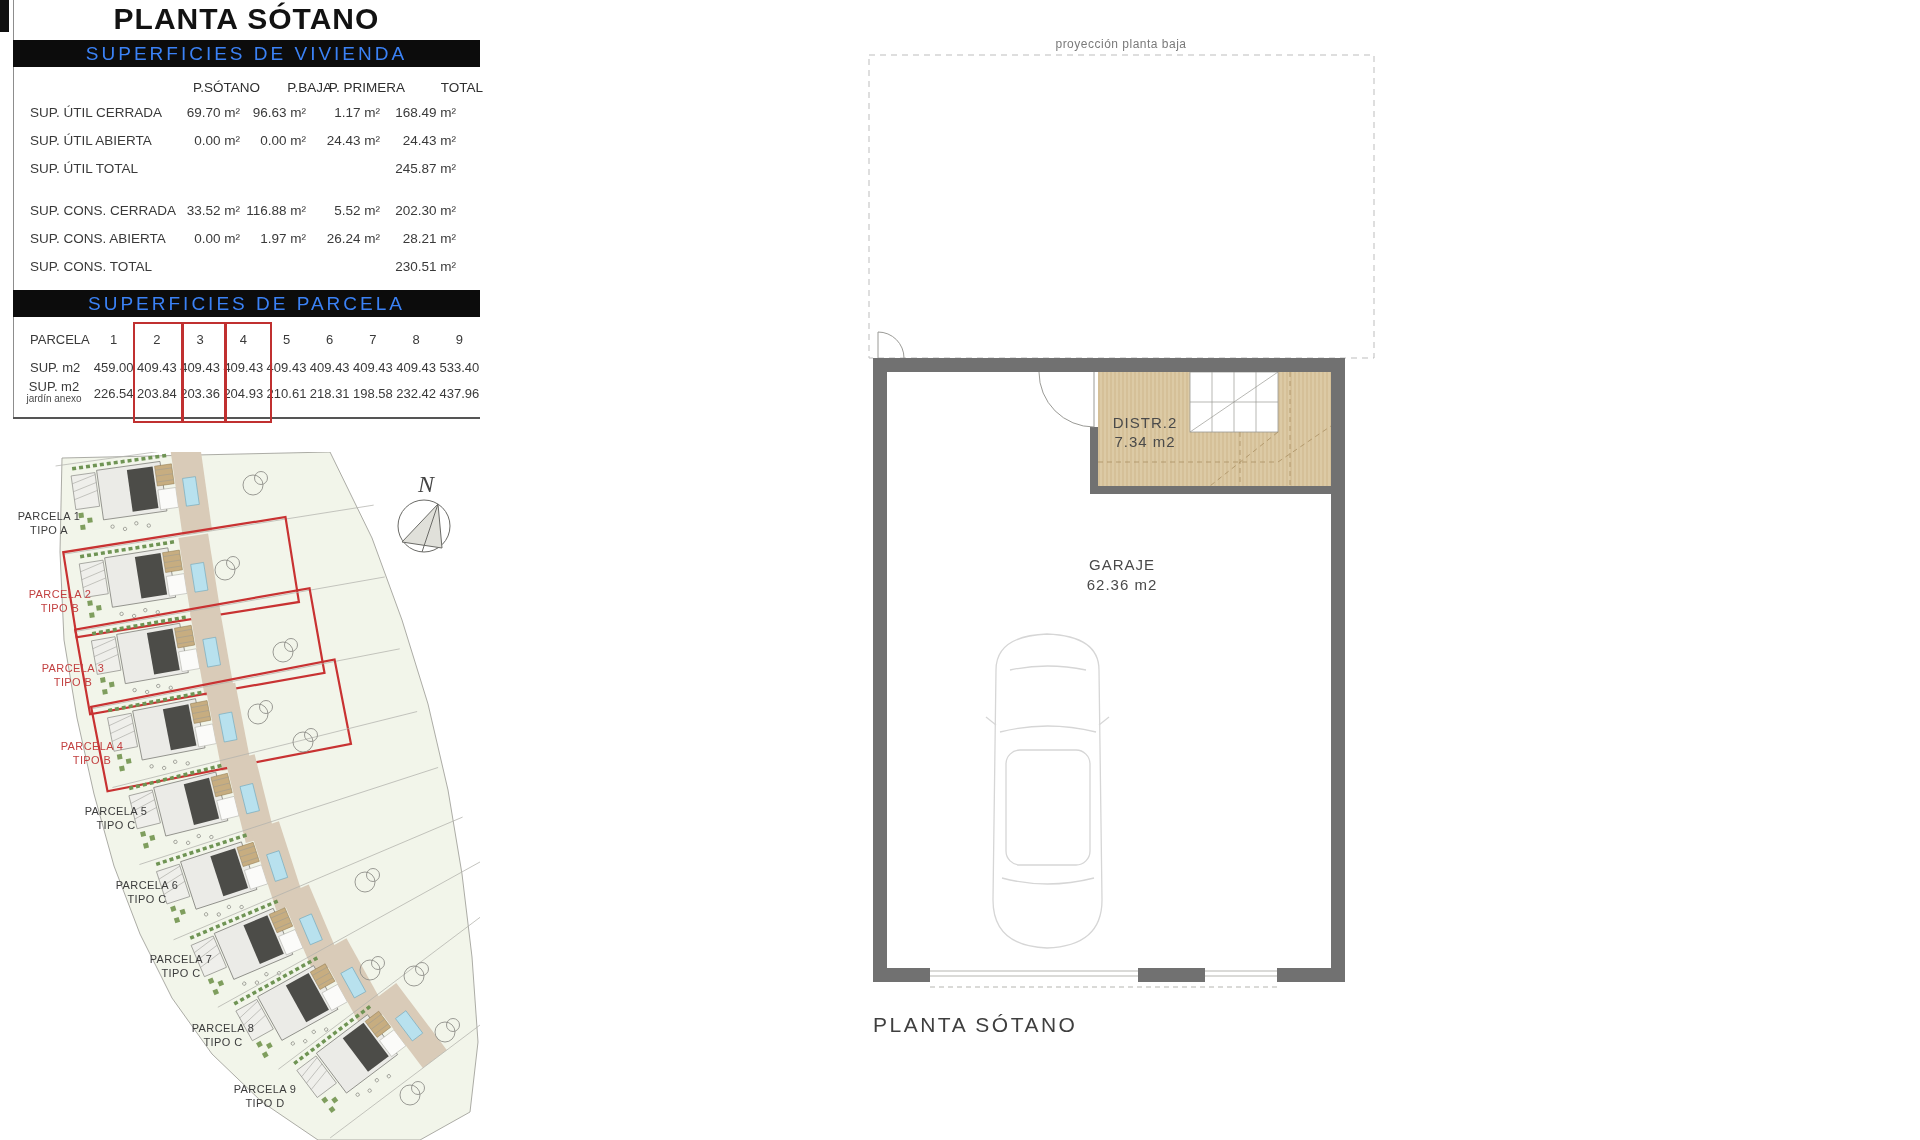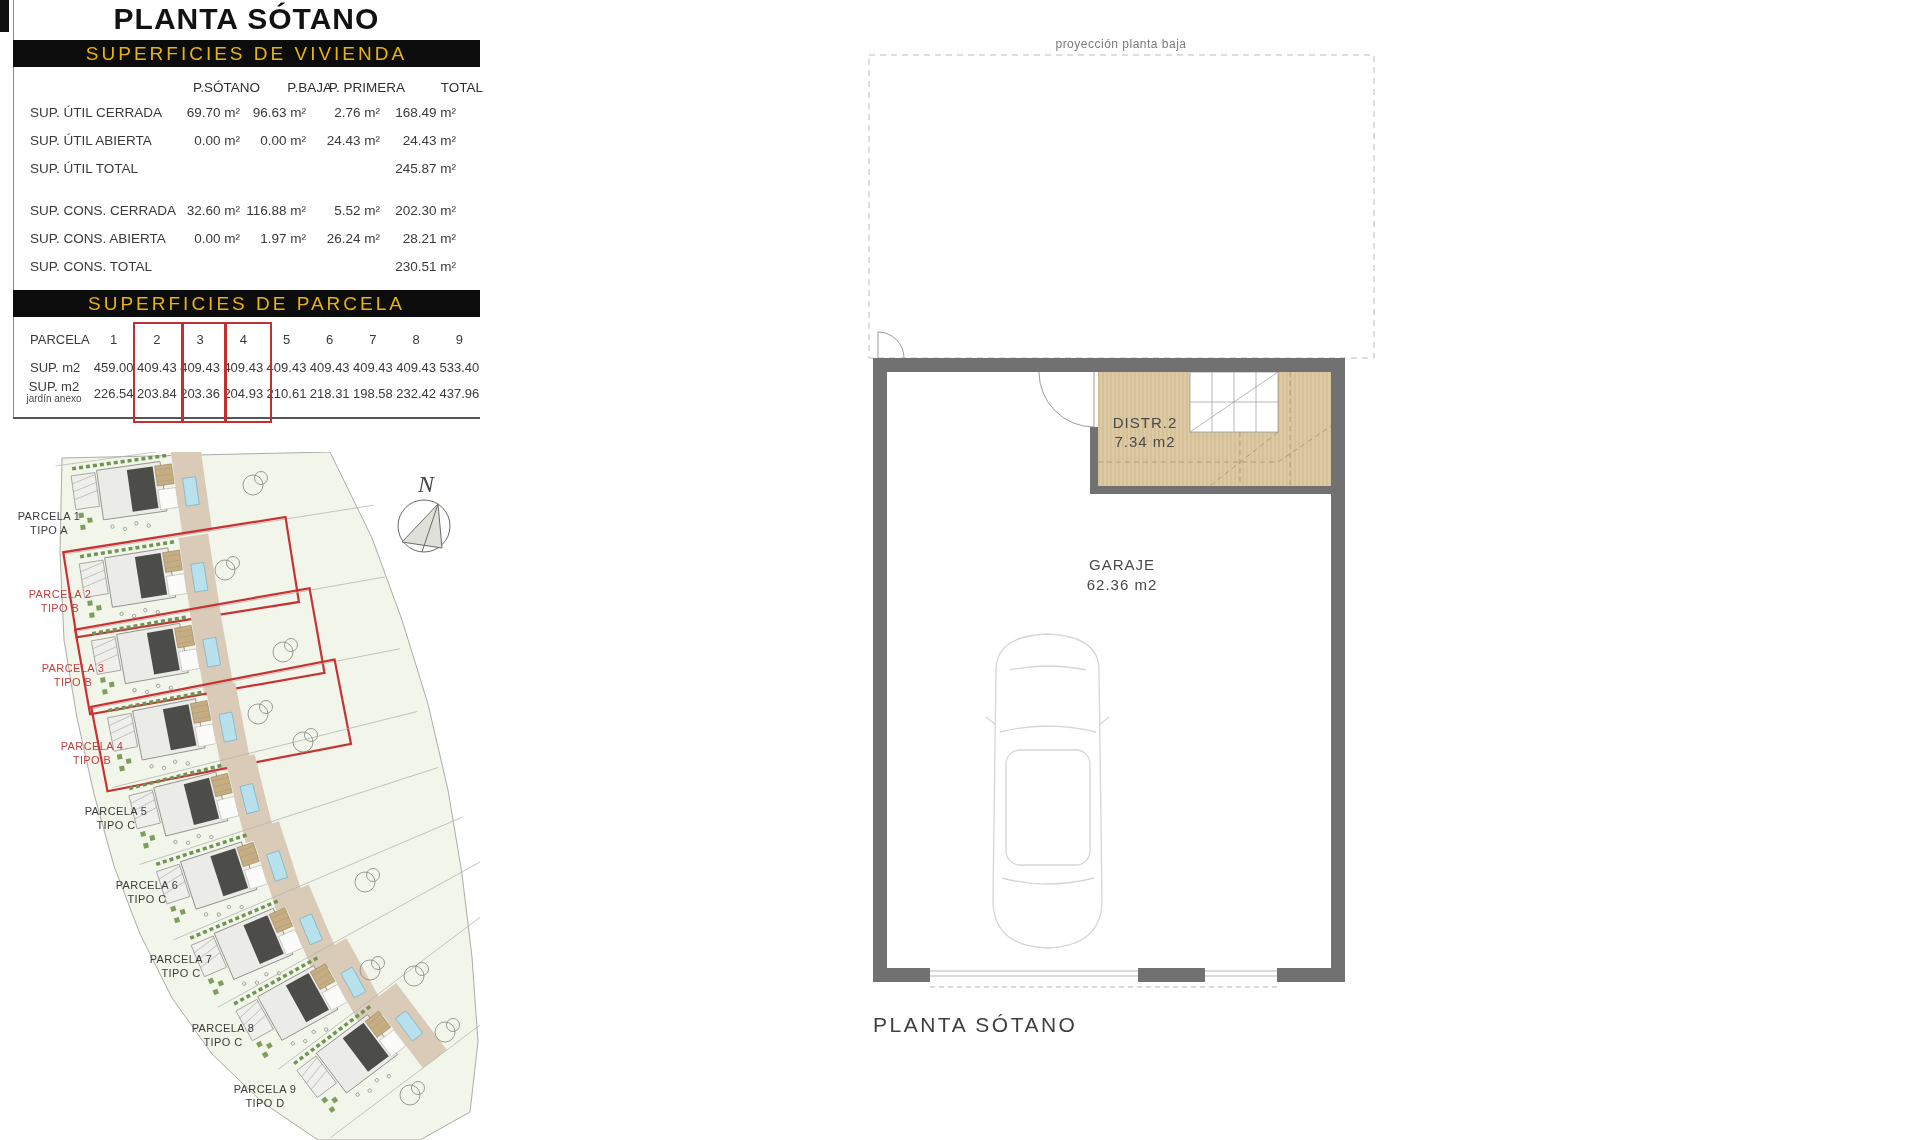--- a/index.html
+++ b/index.html
@@ -3,21 +3,21 @@
 <meta charset="utf-8">
 <style>
   html,body{margin:0;padding:0;background:#fff;}
   .page{position:relative;width:1848px;height:1140px;background:#ffffff;overflow:hidden;
         font-family:"Liberation Sans",sans-serif;color:#2e2e2e;}
   .corner-mark{position:absolute;left:0;top:0;width:9px;height:32px;background:#101010;}
   .vline{position:absolute;left:13px;top:0;width:1px;height:419px;background:#8d8d8d;}
   .hline{position:absolute;left:13px;top:417px;width:467px;height:2px;background:#555;}
   .sheet-title{position:absolute;left:13px;top:2px;width:467px;text-align:center;
     font-size:30px;font-weight:700;letter-spacing:1px;color:#121212;}
-  .bar{position:absolute;left:13px;width:467px;height:27px;background:#0c0c0c;color:#eab308;
+  .bar{position:absolute;left:13px;width:467px;height:27px;background:#0c0c0c;color:#3b82f6;
     display:flex;align-items:center;justify-content:center;font-size:19px;letter-spacing:3px;font-weight:400;}
   .bar1{top:40px;} .bar2{top:290px;} .bar3{top:424px;height:29px;}
   .vhead{position:absolute;top:80px;left:0;width:480px;height:16px;font-size:13.5px;color:#2f2f2f;}
   .vrow{position:absolute;left:0;width:480px;height:16px;font-size:13.5px;color:#3a3a3a;}
   .vlabel{position:absolute;left:30px;white-space:nowrap;}
   .vv{position:absolute;text-align:right;}
   .vc1{left:152px;width:88px;} .vc2{left:228px;width:78px;} .vc3{left:298px;width:82px;} .vc4{left:372px;width:84px;}
   .vh{position:absolute;text-align:right;}
   .vh1{left:160px;width:100px;} .vh2{left:232px;width:100px;} .vh3{left:305px;width:100px;} .vh4{left:383px;width:100px;}
   .prow{position:absolute;left:0;width:480px;font-size:13px;color:#3a3a3a;}
@@ -79,40 +79,40 @@
     <span class="vh vh1">P.SÓTANO</span>
     <span class="vh vh2">P.BAJA</span>
     <span class="vh vh3">P. PRIMERA</span>
     <span class="vh vh4">TOTAL</span>
   </div>
 
   <div class="vrow" style="top:105px">
     <span class="vlabel">SUP. ÚTIL CERRADA</span>
     <span class="vv vc1">69.70 m²</span>
     <span class="vv vc2">96.63 m²</span>
-    <span class="vv vc3">2.76 m²</span>
+    <span class="vv vc3">1.17 m²</span>
     <span class="vv vc4">168.49 m²</span>
   </div>
   <div class="vrow" style="top:133px">
     <span class="vlabel">SUP. ÚTIL ABIERTA</span>
     <span class="vv vc1">0.00 m²</span>
     <span class="vv vc2">0.00 m²</span>
     <span class="vv vc3">24.43 m²</span>
     <span class="vv vc4">24.43 m²</span>
   </div>
   <div class="vrow" style="top:161px">
     <span class="vlabel">SUP. ÚTIL TOTAL</span>
     <span class="vv vc1"></span>
     <span class="vv vc2"></span>
     <span class="vv vc3"></span>
     <span class="vv vc4">245.87 m²</span>
   </div>
   <div class="vrow" style="top:203px">
     <span class="vlabel">SUP. CONS.  CERRADA</span>
-    <span class="vv vc1">32.60 m²</span>
+    <span class="vv vc1">33.52 m²</span>
     <span class="vv vc2">116.88 m²</span>
     <span class="vv vc3">5.52 m²</span>
     <span class="vv vc4">202.30 m²</span>
   </div>
   <div class="vrow" style="top:231px">
     <span class="vlabel">SUP. CONS.  ABIERTA</span>
     <span class="vv vc1">0.00 m²</span>
     <span class="vv vc2">1.97 m²</span>
     <span class="vv vc3">26.24 m²</span>
     <span class="vv vc4">28.21 m²</span>

